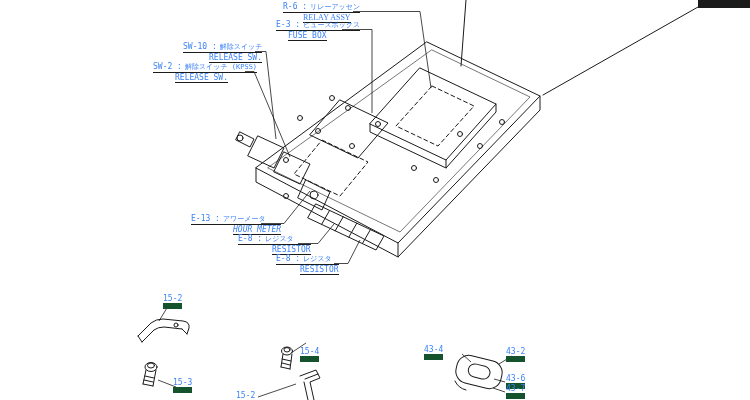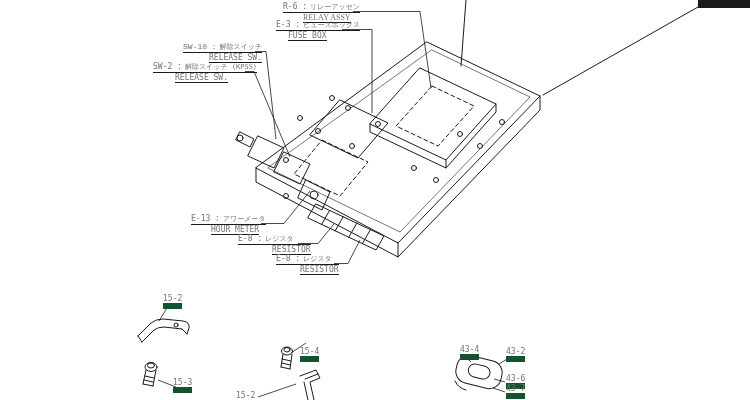--- a/index.html
+++ b/index.html
@@ -1,18 +1,18 @@
 <!DOCTYPE html>
 <html><head>
 <meta charset="utf-8">
 <style>
   * { margin:0; padding:0; box-sizing:border-box; }
   html,body { width:750px; height:400px; background:#ffffff; overflow:hidden; }
   .stage { position:relative; width:692px; height:400px;
-           font-family:"DejaVu Sans Mono", monospace; color:#737373; }
+           font-family:"DejaVu Sans Mono", monospace; color:#3b82f6; }
   .stage > svg { position:absolute; left:0; top:0; }
   .callout { position:absolute; font-size:8px; line-height:9px; white-space:nowrap; }
   .callout .l1 { display:block; border-bottom:1px solid #1b1b1b; }
   .callout .l2 { display:inline-block; border-bottom:1px solid #1b1b1b; }
   .callout .jp { font-size:7px; margin-left:3px; }
   .pnum { position:absolute; font-size:8px; line-height:9px;
           border-bottom:6px solid #14532d; white-space:nowrap; }
 </style>
 </head>
 <body>
@@ -136,46 +136,46 @@
     <span class="l1" style="min-width:70px;"><span>R-6 :</span><span class="jp">リレーアッセン</span></span>
     <span class="l2" style="margin-left:20px;font-family:Liberation Serif, serif;">RELAY ASSY</span>
   </div>
 
   <div class="callout" style="left:276px; top:20px;">
     <span class="l1" style="min-width:66px;"><span>E-3 :</span><span class="jp">ヒューズボックス</span></span>
     <span class="l2" style="margin-left:12px;">FUSE BOX</span>
   </div>
 
   <div class="callout" style="left:183px; top:42px;">
-    <span class="l1" style="min-width:72px;font-family:Liberation Mono, monospace;"><span>SW-10 :</span><span class="jp">解除スイッチ</span></span>
+    <span class="l1" style="min-width:72px;"><span>SW-10 :</span><span class="jp">解除スイッチ</span></span>
     <span class="l2" style="margin-left:26px;">RELEASE SW.</span>
   </div>
 
   <div class="callout" style="left:153px; top:62px;">
     <span class="l1" style="min-width:92px;"><span>SW-2 :</span><span class="jp">解除スイッチ (KPSS)</span></span>
     <span class="l2" style="margin-left:22px;">RELEASE SW.</span>
   </div>
 
   <div class="callout" style="left:191px; top:214px;">
     <span class="l1" style="min-width:70px;"><span>E-13 :</span><span class="jp">アワーメータ</span></span>
-    <span class="l2" style="margin-left:20px;">HOUR METER</span>
+    <span class="l2" style="margin-left:42px;font-style:italic;">HOUR METER</span>
   </div>
 
   <div class="callout" style="left:238px; top:234px;">
     <span class="l1" style="min-width:60px;"><span>E-8 :</span><span class="jp">レジスタ</span></span>
     <span class="l2" style="margin-left:34px;">RESISTOR</span>
   </div>
 
   <div class="callout" style="left:276px; top:254px;">
     <span class="l1" style="min-width:58px;"><span>E-8 :</span><span class="jp">レジスタ</span></span>
     <span class="l2" style="margin-left:24px;">RESISTOR</span>
   </div>
 
   <div class="pnum" style="left:163px; top:294px;">15-2</div>
   <div class="pnum" style="left:300px; top:347px;">15-4</div>
   <div class="pnum" style="left:173px; top:378px;">15-3</div>
   <div class="pnum" style="left:236px; top:391px;">15-2</div>
-  <div class="pnum" style="left:460px; top:345px;">43-4</div>
+  <div class="pnum" style="left:424px; top:345px;">43-4</div>
   <div class="pnum" style="left:506px; top:347px;">43-2</div>
   <div class="pnum" style="left:506px; top:374px;">43-6</div>
   <div class="pnum" style="left:506px; top:384px;">43-7</div>
 
 </div>
 
 </body></html>

